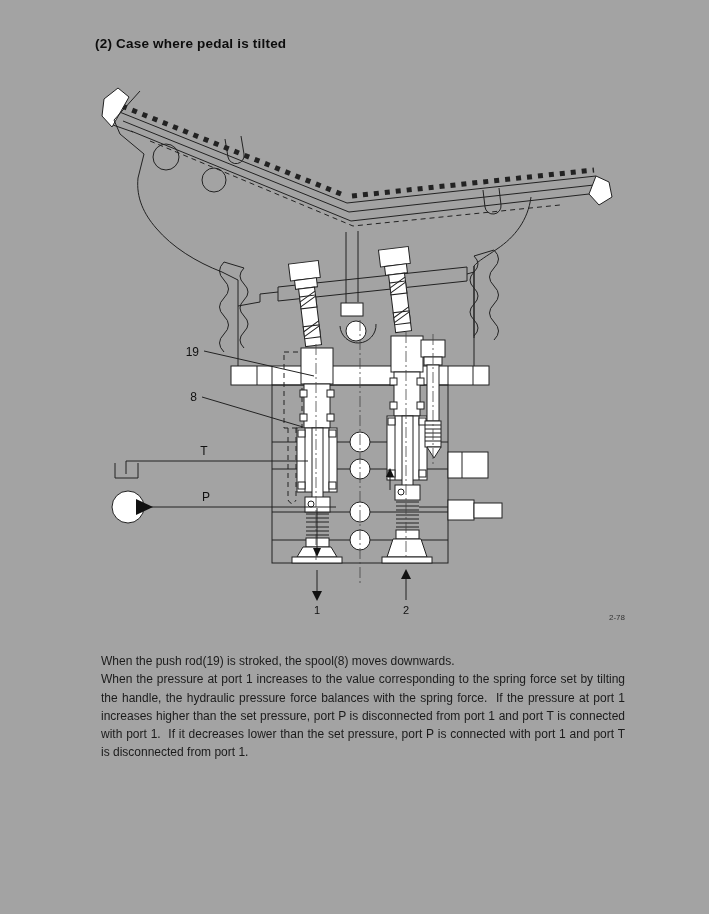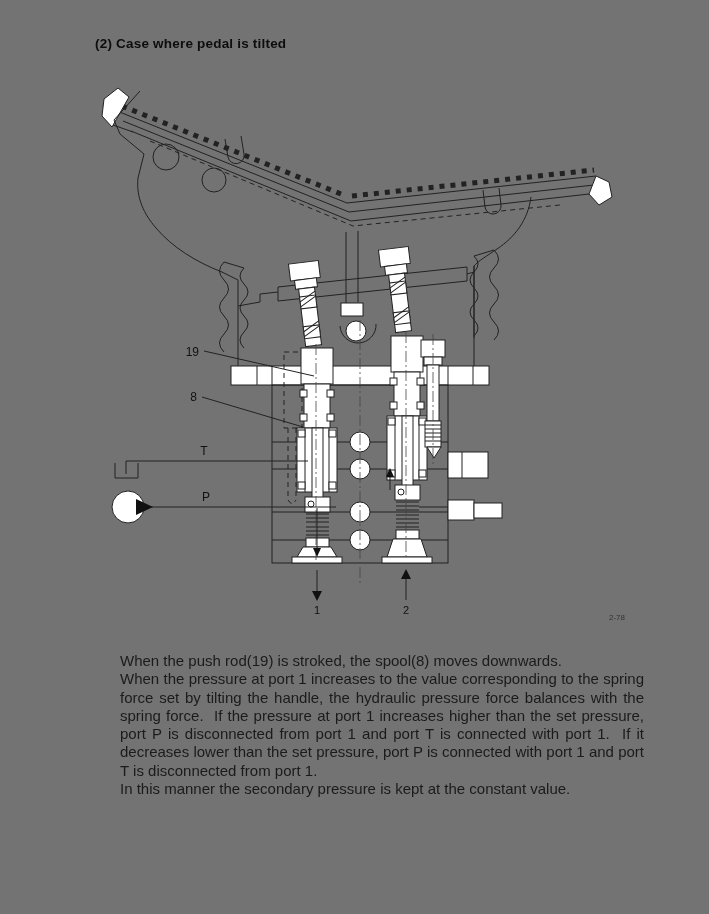--- a/index.html
+++ b/index.html
@@ -1,31 +1,31 @@
 <!DOCTYPE html>
 <html><head>
 <meta charset="utf-8">
 <style>
   html,body{margin:0;padding:0;background:#ffffff;}
   .page{
     position:relative;
     width:709px;height:914px;
-    background:#737373;
+    background:#a3a3a3;
     font-family:"Liberation Sans", sans-serif;
     overflow:hidden;
   }
   .heading{
     position:absolute;left:95px;top:36px;margin:0;
     font-size:13.5px;font-weight:bold;color:#0d0d0d;
     letter-spacing:.2px;
   }
   .diagram-svg{position:absolute;left:0;top:0;}
   .bodytext{
-    position:absolute;left:120px;top:652px;width:524px;
-    font-size:15px;line-height:18.3px;color:#1b1b1b;
+    position:absolute;left:101px;top:652px;width:524px;
+    font-size:12px;line-height:18.3px;color:#1b1b1b;
     text-align:justify;
   }
   .bodytext p{margin:0;white-space:pre-wrap;}
   
   .ln{stroke:#222;stroke-width:1;fill:none;}
   .lnw{stroke:#222;stroke-width:1;fill:#fff;}
   .dash{stroke:#222;stroke-width:1;fill:none;stroke-dasharray:5 4;}
   .cdash{stroke:#444;stroke-width:.8;fill:none;stroke-dasharray:11 3 2 3;}
   .blk{fill:#111;stroke:none;}
   .lbl{font-family:"Liberation Sans",sans-serif;font-size:12px;fill:#111;}
@@ -269,16 +269,15 @@
       <polygon class="blk" points="401,579 411,579 406,569"></polygon>
       <text class="lbl-sm" x="406" y="614" text-anchor="middle">2</text>
     </g>
 
     <text class="lbl-pg" x="617" y="620" text-anchor="middle">2-78</text>
   </svg>
 
   <div class="bodytext">
     <p>When the push rod(19) is stroked, the spool(8) moves downwards.</p>
     <p>When the pressure at port 1 increases to the value corresponding to the spring force set by tilting the handle, the hydraulic pressure force balances with the spring force.  If the pressure at port 1 increases higher than the set pressure, port P is disconnected from port 1 and port T is connected with port 1.  If it decreases lower than the set pressure, port P is connected with port 1 and port T is disconnected from port 1.</p>
-    <p>In this manner the secondary pressure is kept at the constant value.</p>
   </div>
 
 </div>
 
 </body></html>

